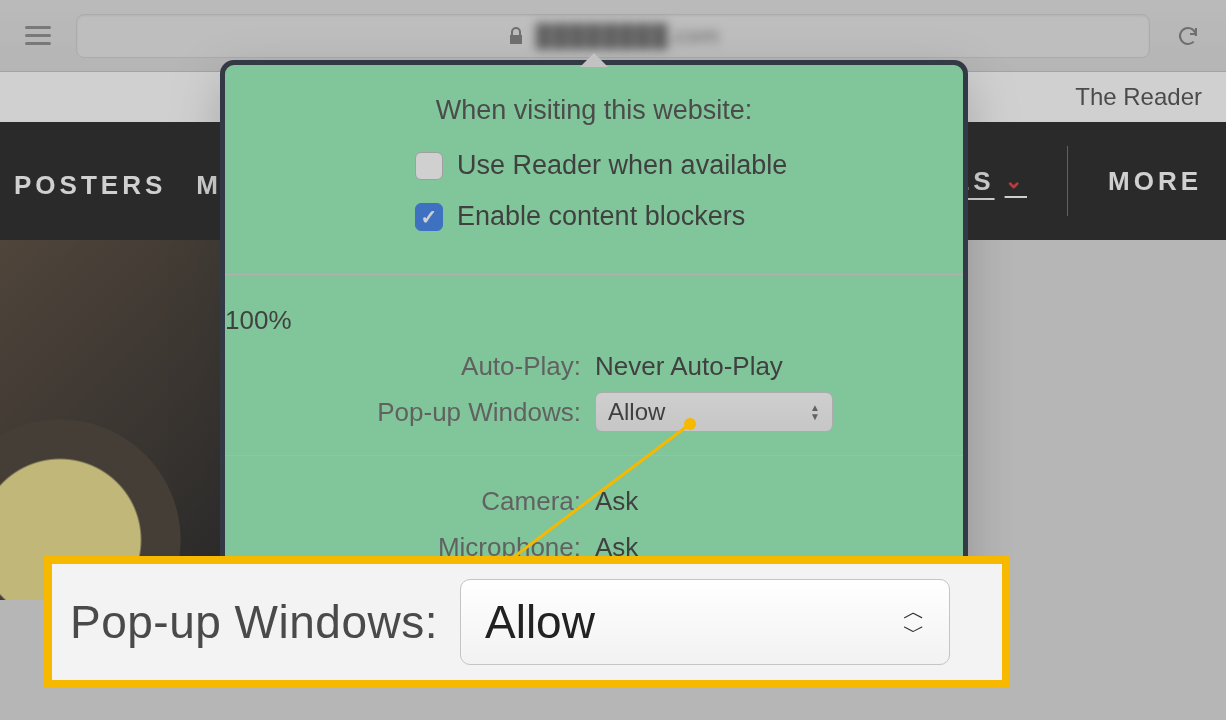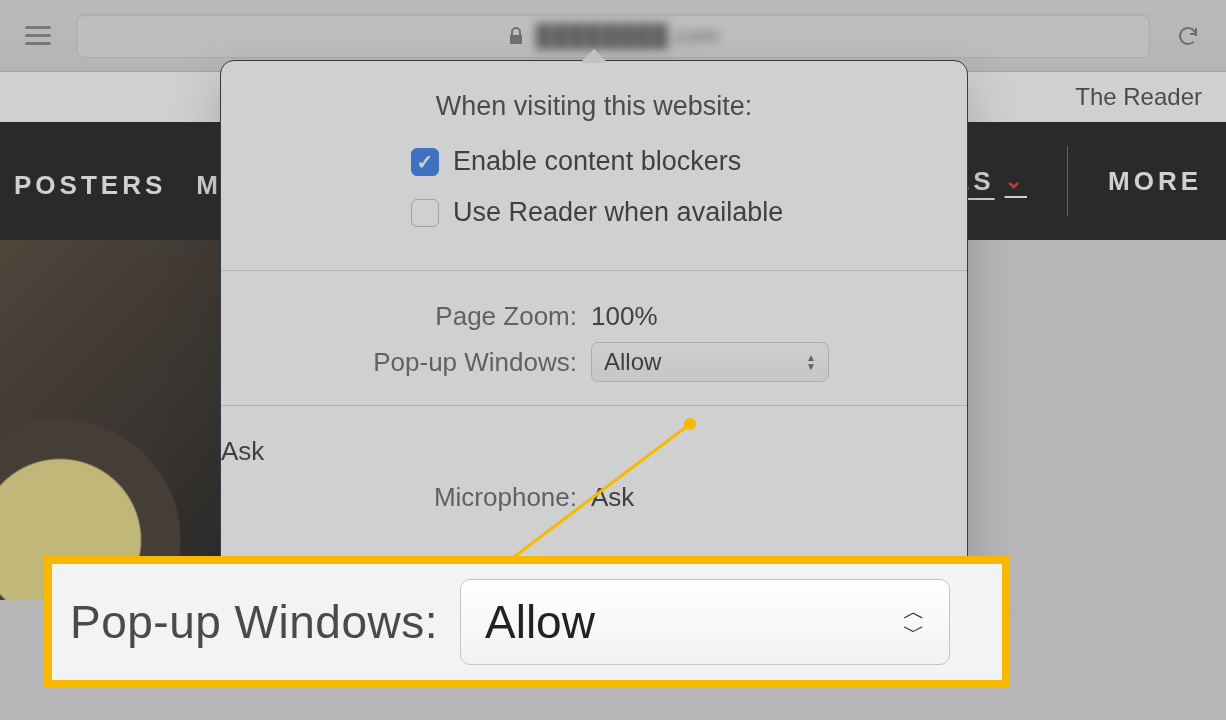--- a/index.html
+++ b/index.html
@@ -59,21 +59,21 @@
   .contentimg {
     position:absolute; top:240px; left:0; width:220px; height:360px;
     background:
       radial-gradient(circle at 60px 300px, #e8d97a 0 80px, #2a2015 82px 120px, transparent 121px),
       linear-gradient(135deg,#3a2a1a 0%, #000 100%);
   }
 
   
   .popover {
     position:absolute; top:60px; left:220px; width:748px; height:560px;
-    background:#ffffff; border:1px solid #0f172a; border-radius:14px;
+    background:#86efac; border:5px solid #0f172a; border-radius:14px;
     box-shadow: 0 20px 50px rgba(0,0,0,0.25);
     z-index:20;
   }
   .popover::before {
     content:""; position:absolute; top:-12px; left:50%; transform:translateX(-50%);
     width:0;height:0;border-left:14px solid transparent;border-right:14px solid transparent;border-bottom:14px solid #eaeaea;
   }
   .pop-title { text-align:center; font-size:27px; color:#333; padding:30px 0 24px; }
   .checks { padding:0 0 22px 190px; }
   .checkrow { display:flex; align-items:center; gap:14px; font-size:27px; color:#222; margin-bottom:20px; }
@@ -161,54 +161,58 @@
   </div>
 </div>
 
 <div class="contentimg"></div>
 
 <div class="popover">
   <div class="pop-title">When visiting this website:</div>
 
   <div class="checks">
     <div class="checkrow">
+      <div class="cbox"></div>
+      <span>Use Reader when available</span>
+    </div>
+    <div class="checkrow">
       <div class="cbox checked"></div>
       <span>Enable content blockers</span>
     </div>
-    <div class="checkrow">
-      <div class="cbox"></div>
-      <span>Use Reader when available</span>
-    </div>
   </div>
 
   <div class="hr"></div>
 
   <div class="rows">
     <div class="row">
-      <div class="lab">Page Zoom:</div>
       <div class="val">100%</div>
+    </div>
+    <div class="row">
+      <div class="lab">Auto-Play:</div>
+      <div class="val">Never Auto-Play</div>
     </div>
     <div class="row">
       <div class="lab">Pop-up Windows:</div>
       <div class="val">
         <div class="select">
           <span>Allow</span>
           <span class="stepper">
               <span>▲</span>
               <span>▼</span>
             </span>
         </div>
       </div>
     </div>
   </div>
 
   <div class="hr"></div>
 
   <div class="rows">
     <div class="row">
+      <div class="lab">Camera:</div>
       <div class="val">Ask</div>
     </div>
     <div class="row">
       <div class="lab">Microphone:</div>
       <div class="val">Ask</div>
     </div>
   </div>
 </div>
 
 <div class="dim"></div>

